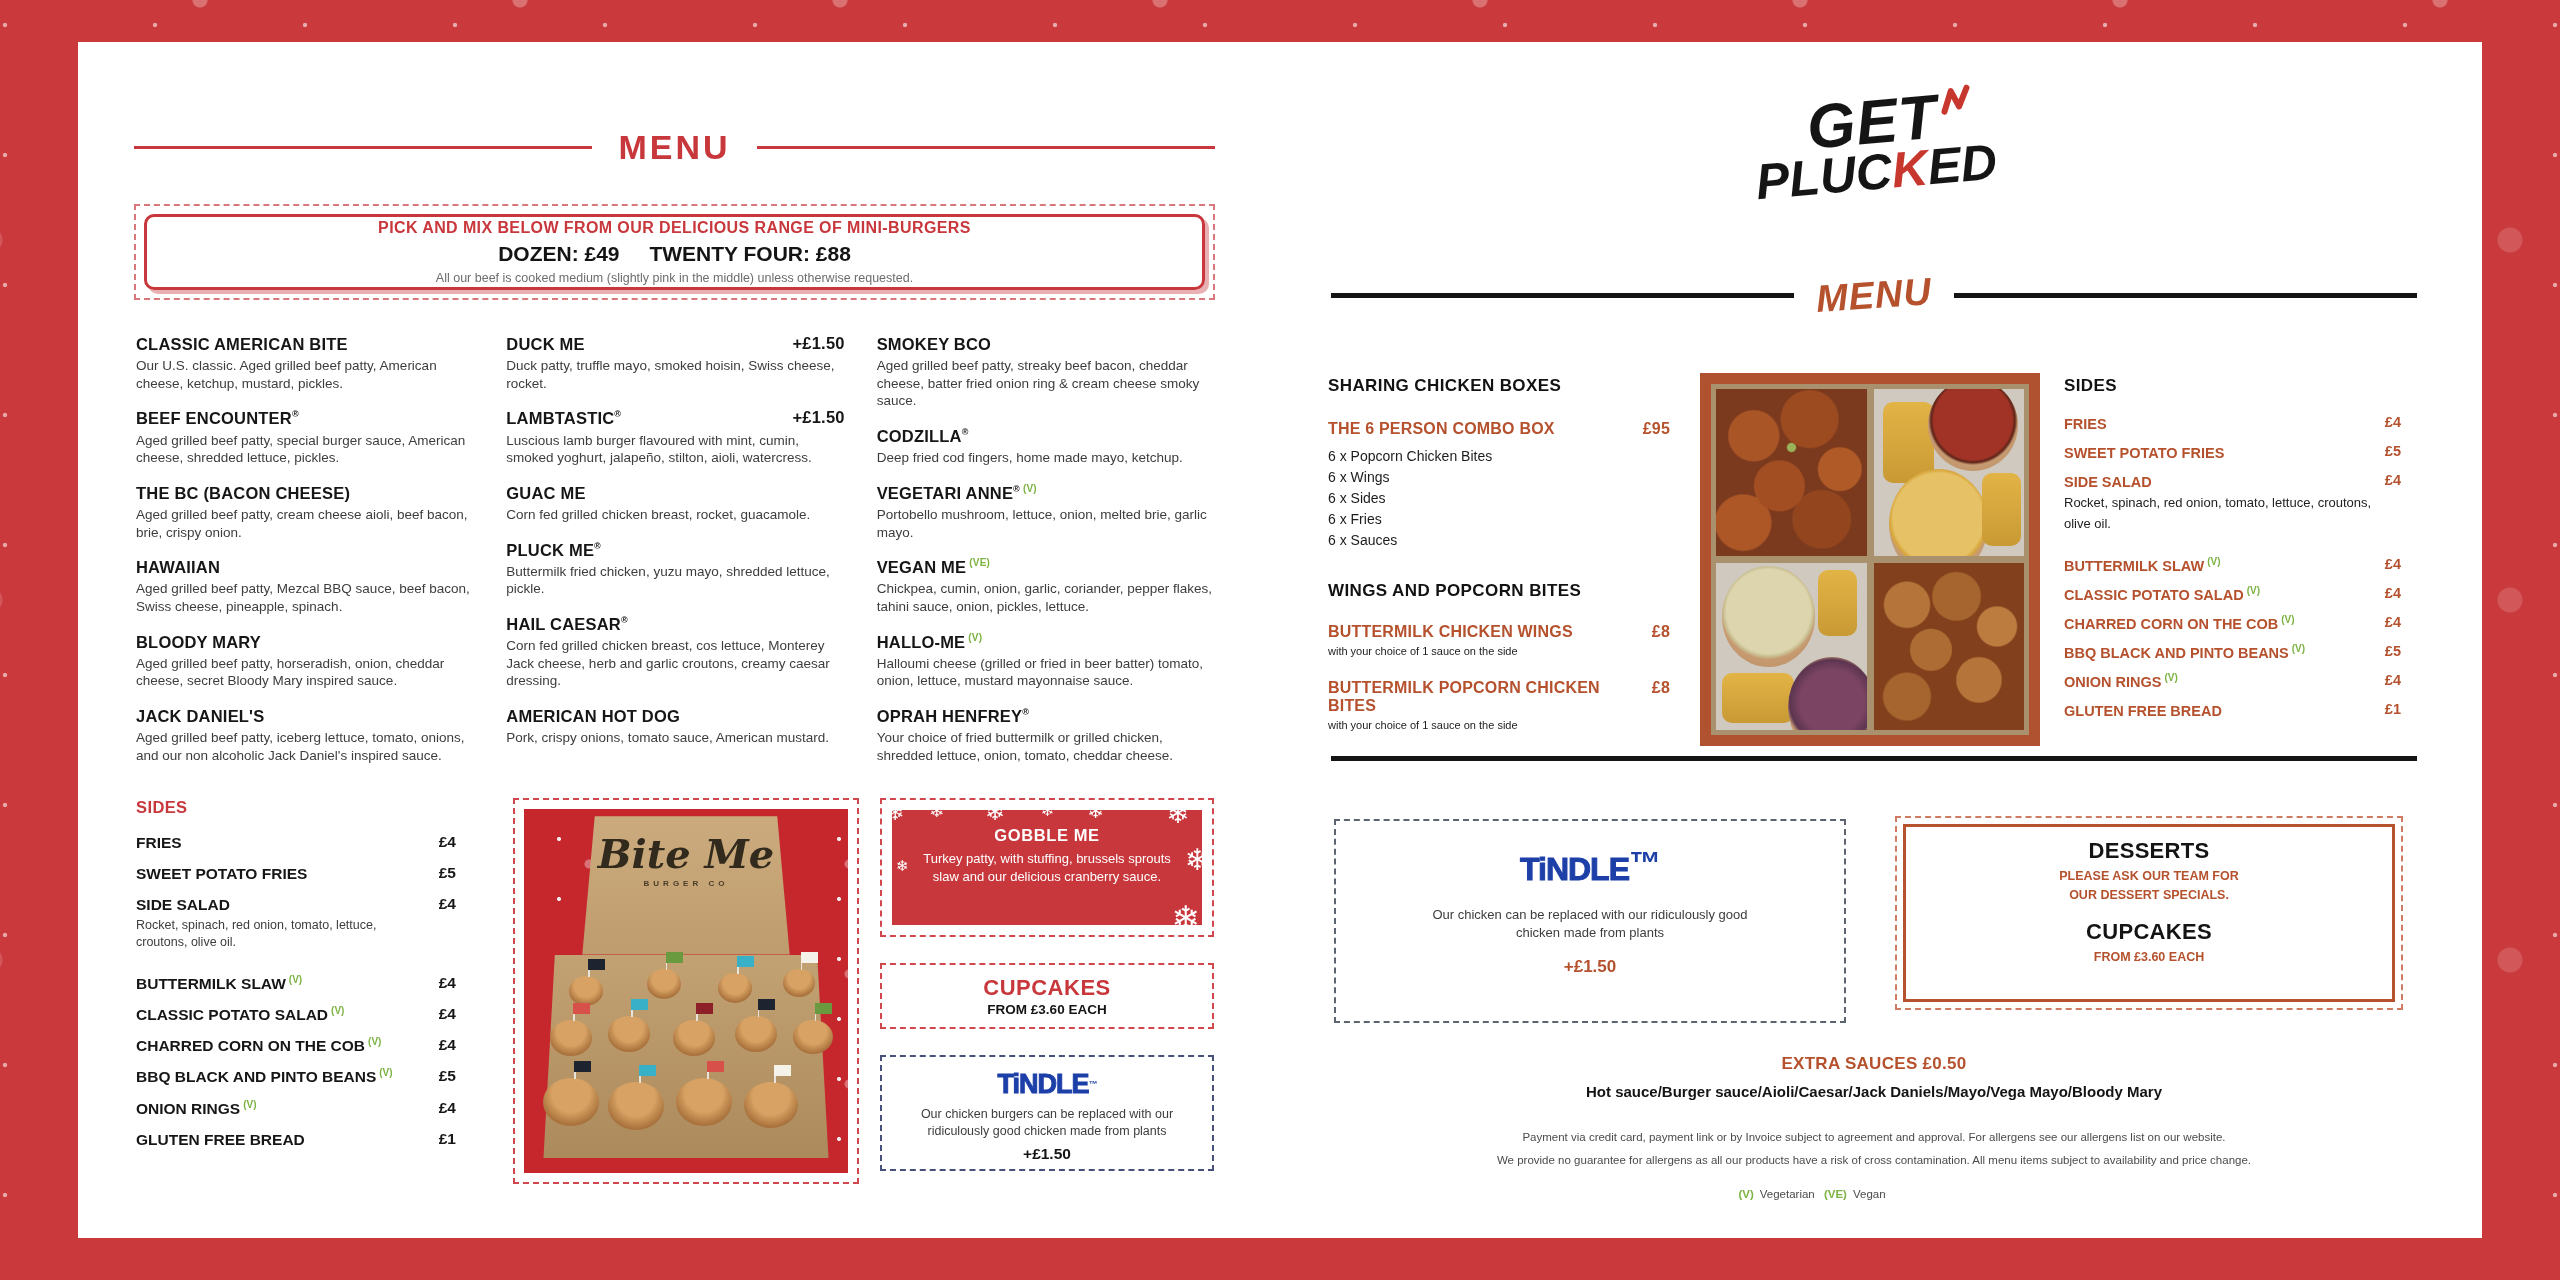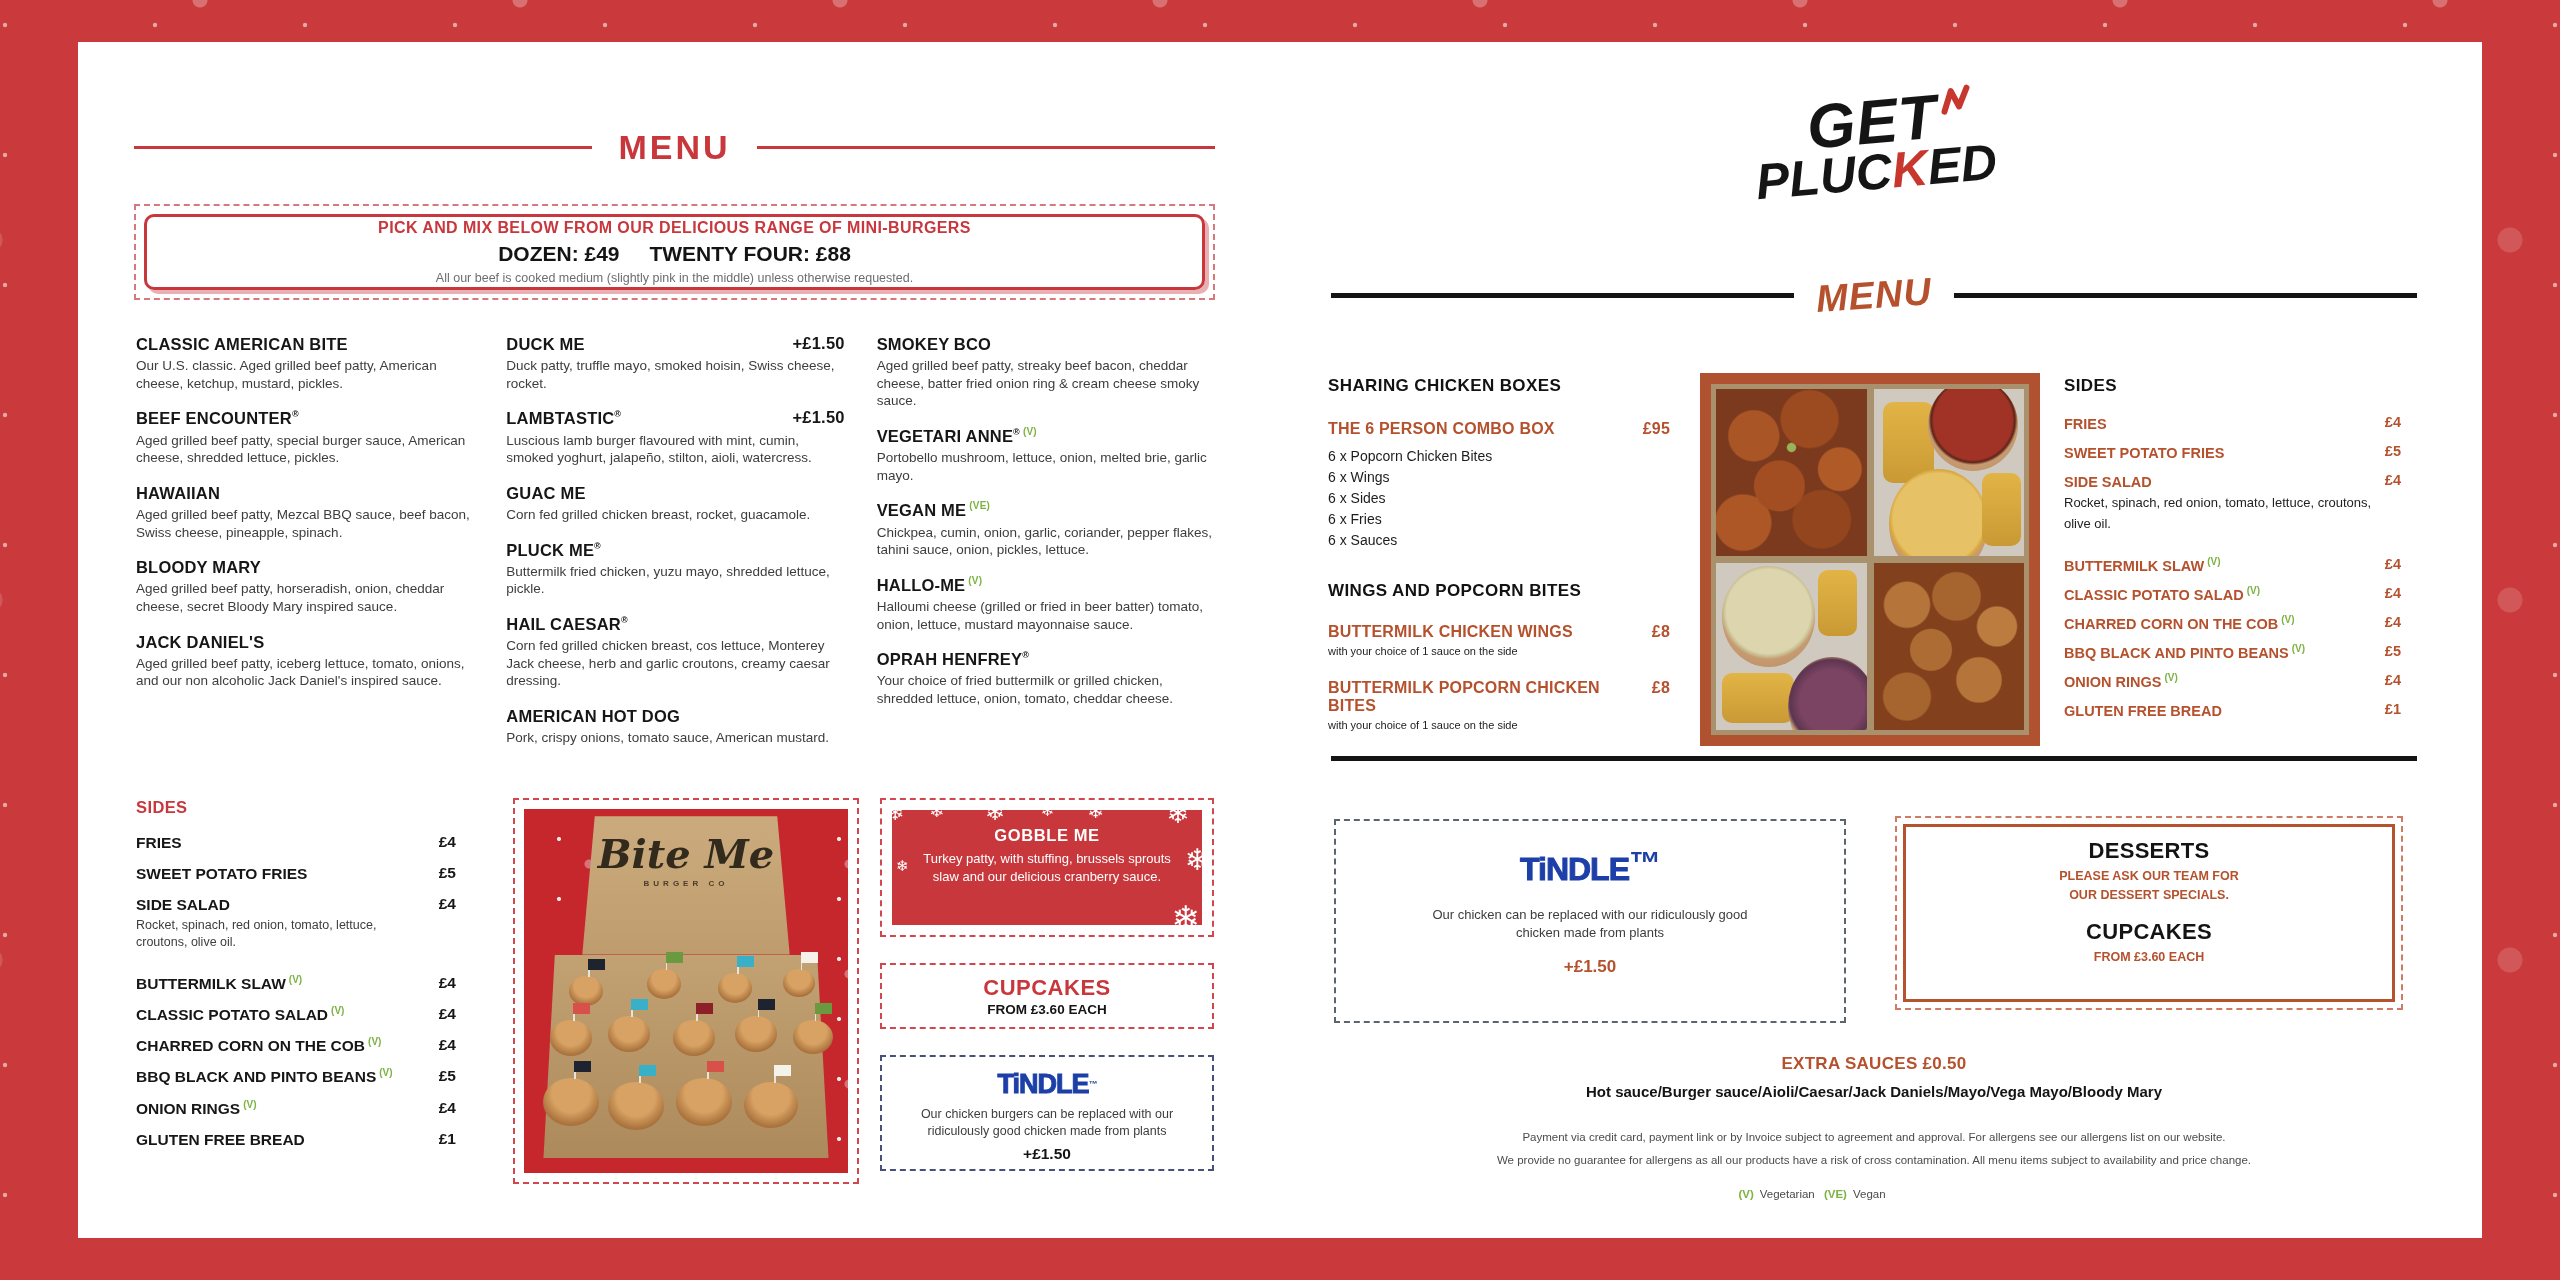--- a/index.html
+++ b/index.html
@@ -189,20 +189,27 @@
           </div>
         <div class="bi">
             <h3 class="bn">
               <span><span>BEEF ENCOUNTER</span><sup class="rg">®</sup><sup class="vt"></sup></span>
               <span class="pr"></span>
             </h3>
             <p>Aged grilled beef patty, special burger sauce, American cheese, shredded lettuce, pickles.</p>
           </div>
         <div class="bi">
             <h3 class="bn">
+              <span><span>THE BC (BACON CHEESE)</span><sup class="rg"></sup><sup class="vt"></sup></span>
+              <span class="pr"></span>
+            </h3>
+            <p>Aged grilled beef patty, cream cheese aioli, beef bacon, brie, crispy onion.</p>
+          </div>
+        <div class="bi">
+            <h3 class="bn">
               <span><span>HAWAIIAN</span><sup class="rg"></sup><sup class="vt"></sup></span>
               <span class="pr"></span>
             </h3>
             <p>Aged grilled beef patty, Mezcal BBQ sauce, beef bacon, Swiss cheese, pineapple, spinach.</p>
           </div>
         <div class="bi">
             <h3 class="bn">
               <span><span>BLOODY MARY</span><sup class="rg"></sup><sup class="vt"></sup></span>
               <span class="pr"></span>
             </h3>
@@ -260,20 +267,27 @@
             <p>Pork, crispy onions, tomato sauce, American mustard.</p>
           </div>
       </div>
       <div class="col">
         <div class="bi">
             <h3 class="bn">
               <span><span>SMOKEY BCO</span><sup class="rg"></sup><sup class="vt"></sup></span>
               <span class="pr"></span>
             </h3>
             <p>Aged grilled beef patty, streaky beef bacon, cheddar cheese, batter fried onion ring &amp; cream cheese smoky sauce.</p>
+          </div>
+        <div class="bi">
+            <h3 class="bn">
+              <span><span>CODZILLA</span><sup class="rg">®</sup><sup class="vt"></sup></span>
+              <span class="pr"></span>
+            </h3>
+            <p>Deep fried cod fingers, home made mayo, ketchup.</p>
           </div>
         <div class="bi">
             <h3 class="bn">
               <span><span>VEGETARI ANNE</span><sup class="rg">®</sup><sup class="vt">(V)</sup></span>
               <span class="pr"></span>
             </h3>
             <p>Portobello mushroom, lettuce, onion, melted brie, garlic mayo.</p>
           </div>
         <div class="bi">
             <h3 class="bn">

